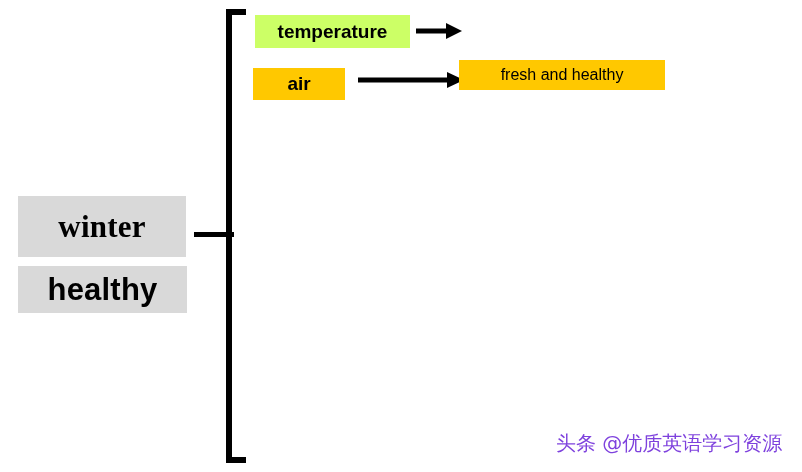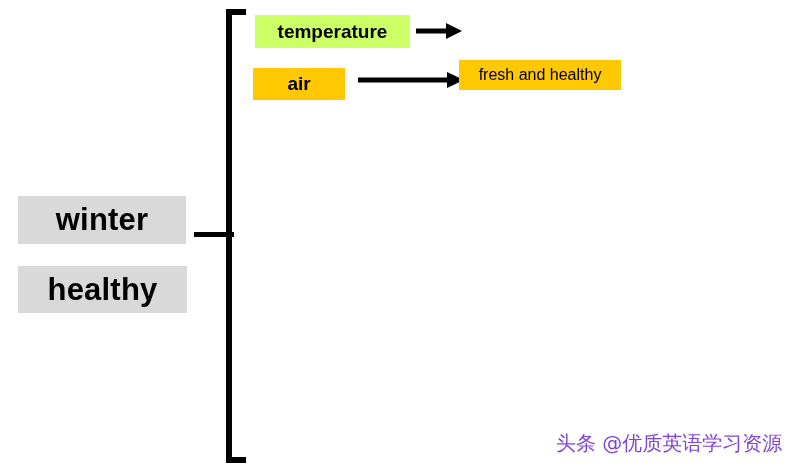--- a/index.html
+++ b/index.html
@@ -27,22 +27,23 @@
     align-items: center;
     justify-content: center;
     color: #000000;
     font-weight: bold;
     letter-spacing: 0.2px;
   }
   #topic-winter {
     left: 18px;
     top: 196px;
     width: 168px;
-    height: 48px;
+    height: 61px;
     font-size: 31px;
+    font-family: Liberation Serif, serif;
   }
   #topic-coldest {
     left: 18px;
     top: 266px;
     width: 169px;
     height: 47px;
     font-size: 31px;
   }
 
   
@@ -111,21 +112,21 @@
     top: 60px;
     width: 92px;
     height: 32px;
     background: #ffc800;
     font-size: 19px;
     margin-top: 8px;
   }
   #value-air {
     left: 459px;
     top: 60px;
-    width: 162px;
+    width: 206px;
     height: 30px;
     background: #ffc800;
     font-size: 16px;
   }
   #arrow-air {
     position: absolute;
     left: 358px;
     top: 71px;
     width: 106px;
     height: 18px;

